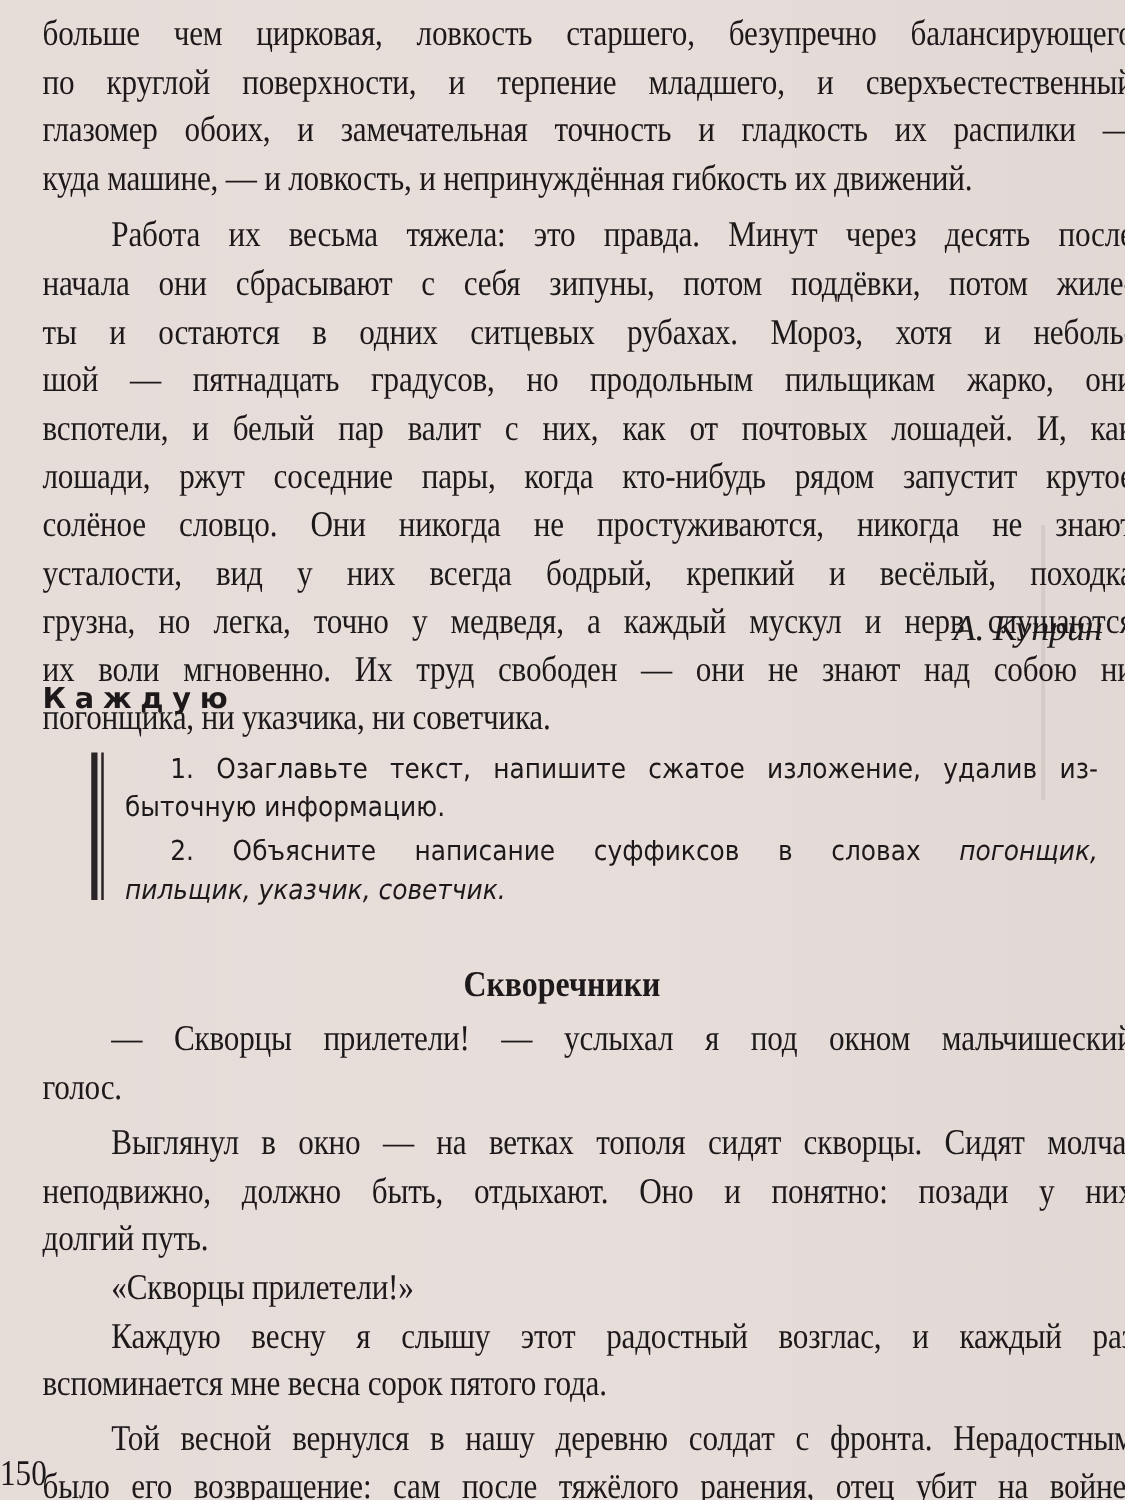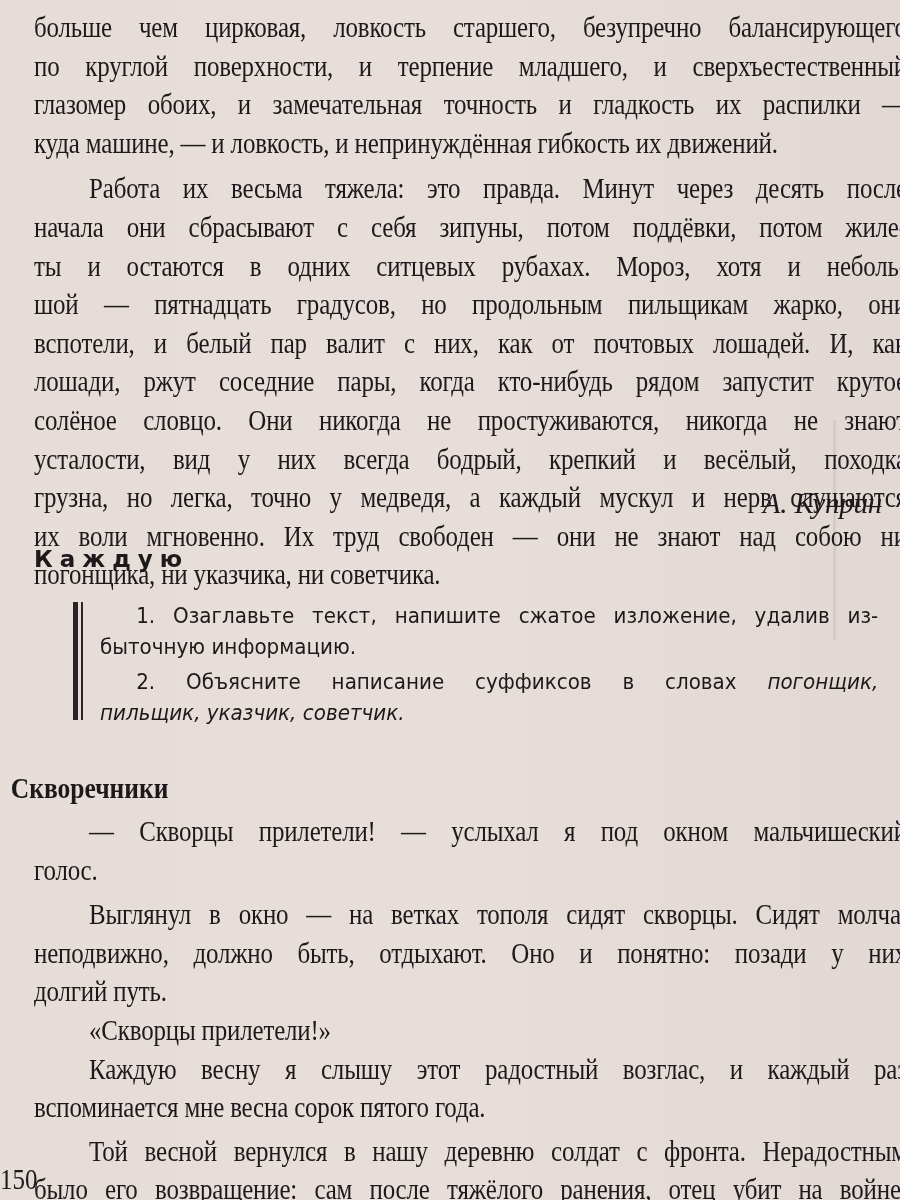--- a/index.html
+++ b/index.html
@@ -115,20 +115,21 @@
       padding-left: 40px;
     }
     .task-item em {
       font-style: italic;
     }
     .title2 {
       position: absolute;
       left: 0;
       width: 900px;
       top: 772px;
+      text-align: center;
       font-family: "Liberation Serif", "DejaVu Serif", serif;
       font-weight: bold;
       font-size: 29px;
     }
     .title2 span {
       display: inline-block;
       transform: scaleX(0.88);
     }
     .page-number {
       position: absolute;

